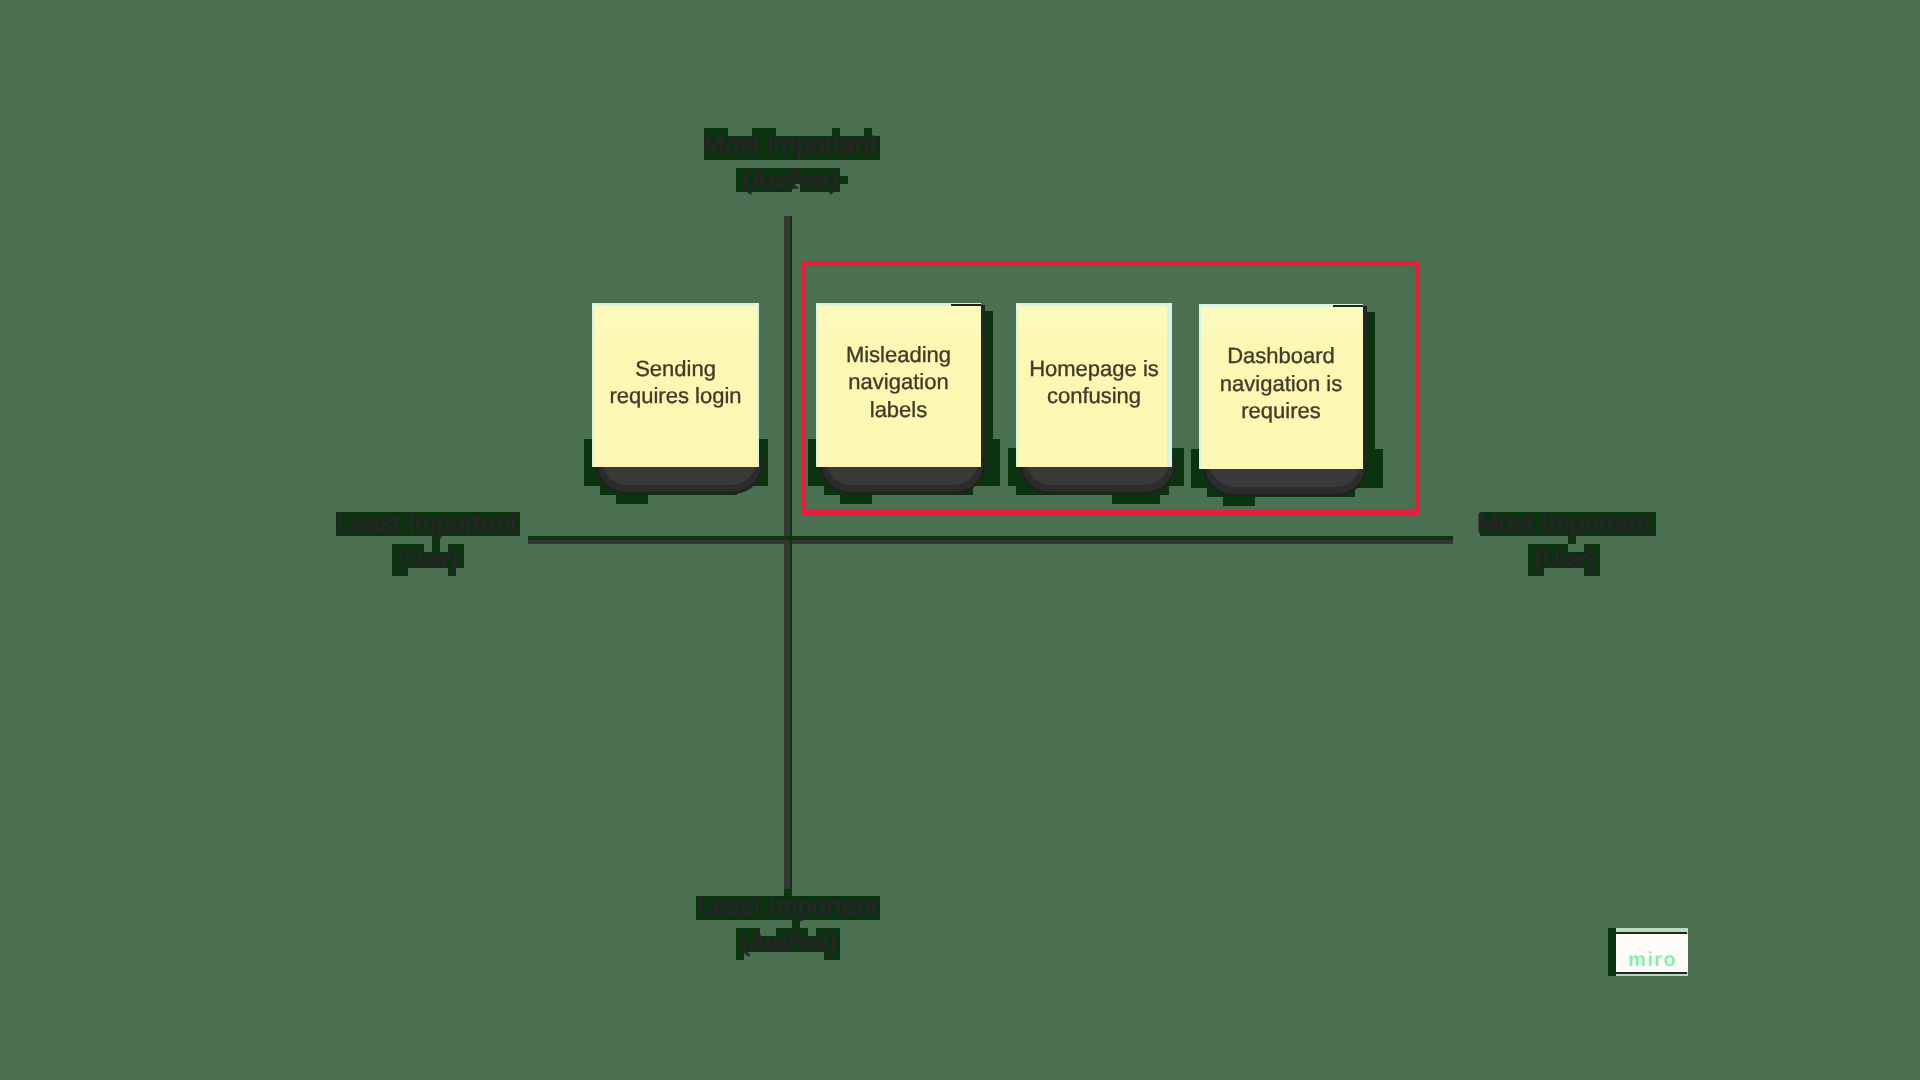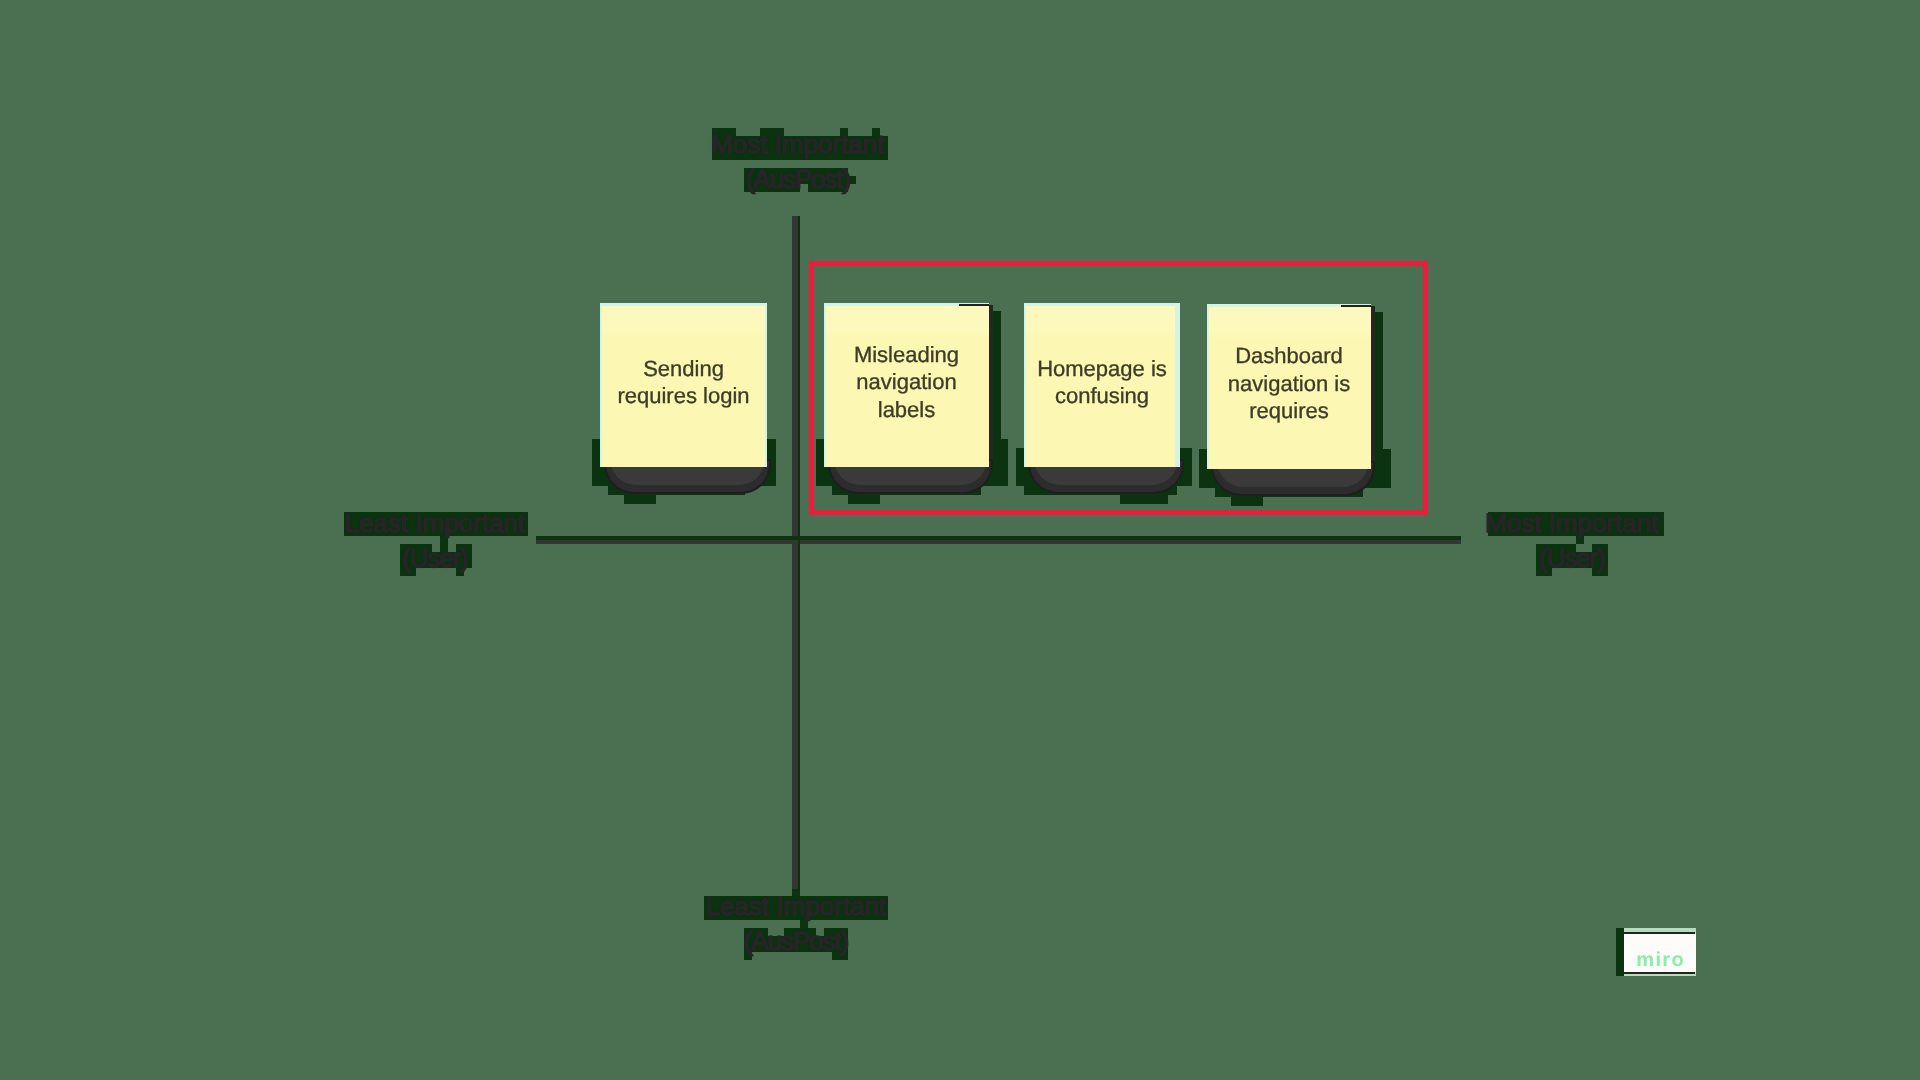--- a/index.html
+++ b/index.html
@@ -5,33 +5,33 @@
 <style>
   html,body{margin:0;padding:0;}
   *{-webkit-font-smoothing:antialiased;text-rendering:geometricPrecision;}
   .note .txt, .axis-label, #miro .m{transform:translateZ(0);}
   body{
     width:1920px;height:1080px;overflow:hidden;
     background:#4a7051;
     font-family:"Liberation Sans", sans-serif;
     position:relative;
   }
-  #board{position:absolute;inset:0;margin-left:8px;}
+  #board{position:absolute;inset:0;}
 
   
   .axis{position:absolute;background:#343634;}
   .axis-v{left:784px;top:216px;width:6px;height:674px;}
   .axis-h{left:528px;top:539.5px;height:4.5px;width:925px;}
   
   .axis-bleed{position:absolute;background:#0d3311;}
 
   
   .lbl-blocks{position:absolute;left:0;top:0;width:1920px;height:1080px;pointer-events:none;}
   .blk{position:absolute;background:#0b3310;}
-  .axis-label .l2{letter-spacing:-1.1px;}
+  .axis-label .l2{letter-spacing:-1.1px;font-family:Liberation Serif, serif;}
   .axis-label{
     position:absolute;
     color:#262626;
     font-family:"Liberation Sans", sans-serif;
     font-size:26px;
     -webkit-text-stroke:1.6px #262626;
     text-shadow:0 0 1.5px rgba(30,30,30,0.9);
     line-height:35px;
     font-weight:400;
     text-align:center;

